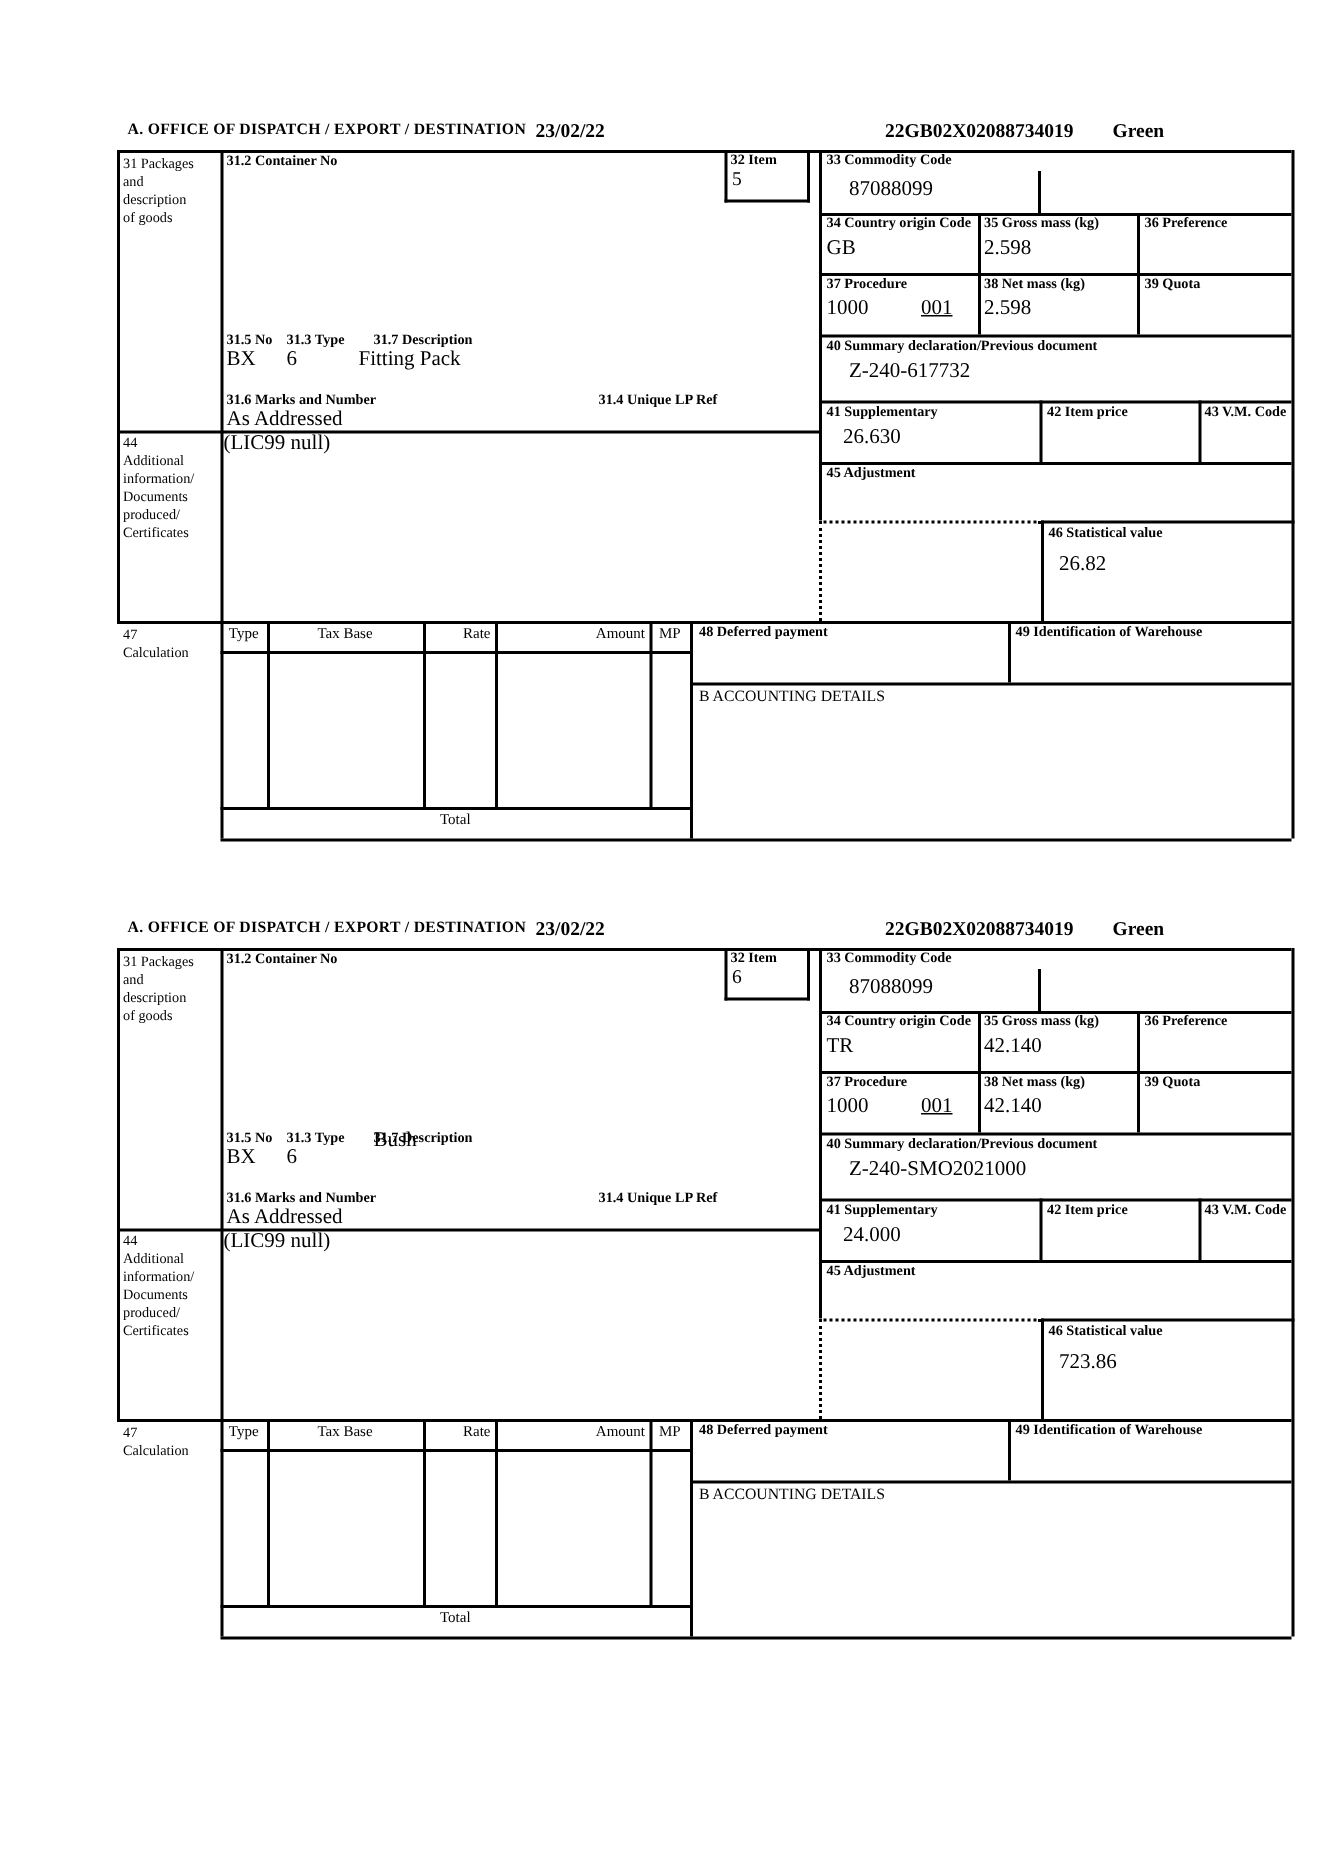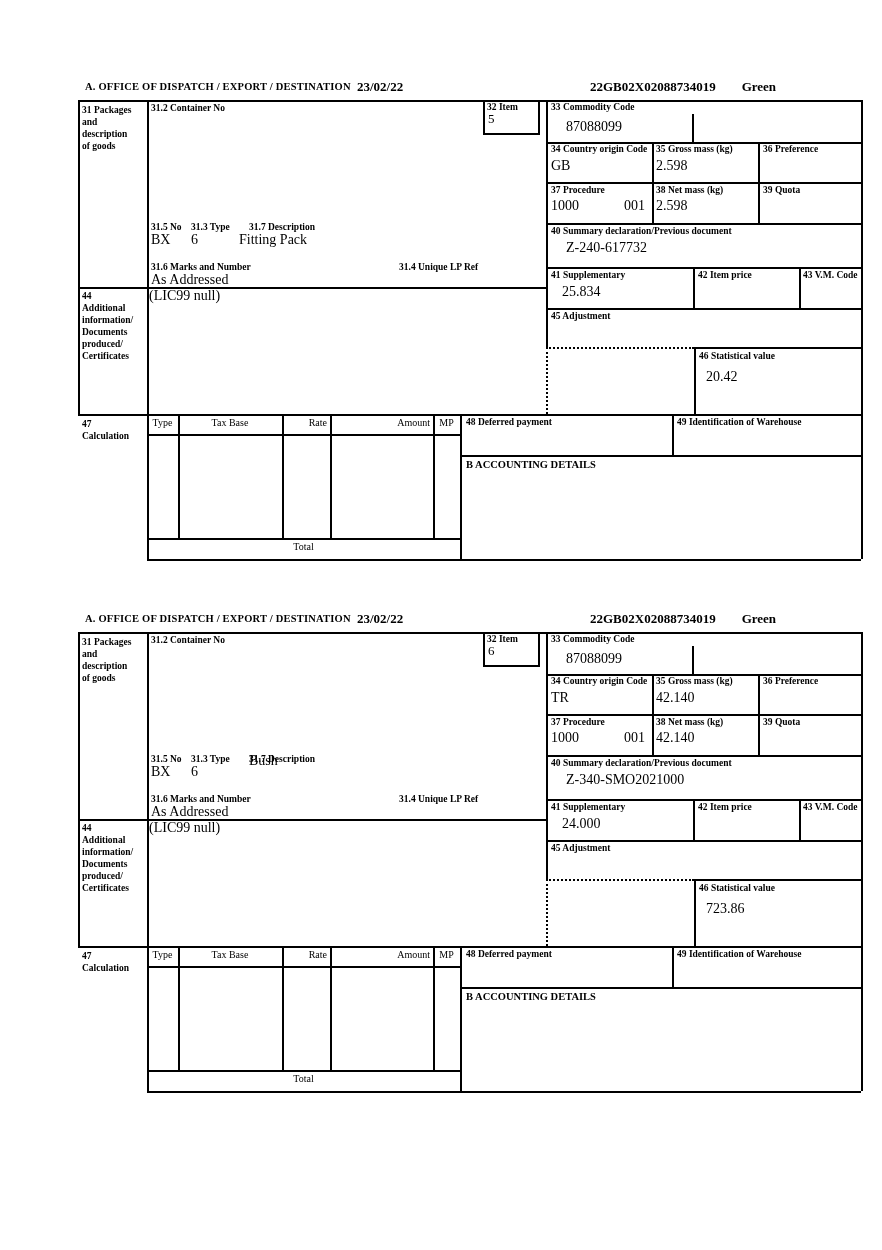--- a/index.html
+++ b/index.html
@@ -12,30 +12,30 @@
   
   .hl{position:absolute;height:0;border-top:2px solid #000;}
   .vl{position:absolute;width:0;border-left:2px solid #000;}
   .hd{position:absolute;height:0;border-top:2px dotted #000;}
   .vd{position:absolute;width:0;border-left:2px dotted #000;}
   .ibox{position:absolute;border:2px solid #000;border-top:none;}
   .b46{position:absolute;border-top:2px solid #000;border-left:2px solid #000;}
   
   .lb{position:absolute;font-weight:bold;font-size:9.5px;line-height:1.15;white-space:nowrap;}
   .vv{position:absolute;font-size:14px;line-height:1.1;white-space:nowrap;}
-  .stack{position:absolute;font-weight:bold;font-size:9.5px;line-height:12px;white-space:nowrap;}
+  .stack{position:absolute;font-weight:normal;font-size:9.5px;line-height:12px;white-space:nowrap;}
   .stack div{position:static;}
   .h-office{position:absolute;font-weight:bold;font-size:10.5px;letter-spacing:.2px;white-space:nowrap;}
   .h-big{position:absolute;font-weight:bold;font-size:13px;white-space:nowrap;}
   .route-gap{margin-left:26px;}
-  .proc2{margin-left:45px;}
+  .proc2{margin-left:35px;text-decoration:underline;}
   .th{position:absolute;font-weight:normal;font-size:10px;white-space:nowrap;}
   .tc{text-align:center;}
   .tr{text-align:right;padding-right:3px;box-sizing:border-box;}
-  .big-lb{position:absolute;font-weight:bold;font-size:10.5px;white-space:nowrap;}
+  .big-lb{position:absolute;font-weight:normal;font-size:10.5px;white-space:nowrap;}
 </style>
 </head>
 <body>
 
   <div class="sec" style="top: 78px;">
 
     <span class="h-office" style="left:85px;top:3px">A.  OFFICE OF DISPATCH / EXPORT / DESTINATION</span>
     <span class="h-big" style="left:357px;top:1px">23/02/22</span>
     <span class="h-big" style="left:590px;top:1px"><span>22GB02X02088734019</span><span class="route-gap">Green</span></span>
 
@@ -106,28 +106,28 @@
     <span class="lb" style="left:551px;top:107px">37 Procedure</span>
     <span class="vv" style="left:551px;top:120px"><span>1000</span><span class="proc2">001</span></span>
     <span class="lb" style="left:656px;top:107px">38 Net mass (kg)</span>
     <span class="vv" style="left:656px;top:120px">2.598</span>
     <span class="lb" style="left:763px;top:107px">39 Quota</span>
 
     <span class="lb" style="left:551px;top:148px">40 Summary declaration/Previous document</span>
     <span class="vv" style="left:566px;top:162px">Z-240-617732</span>
 
     <span class="lb" style="left:551px;top:192px">41 Supplementary</span>
-    <span class="vv" style="left:562px;top:206px">25.834</span>
+    <span class="vv" style="left:562px;top:206px">26.630</span>
     <span class="lb" style="left:698px;top:192px">42 Item price</span>
     <span class="lb" style="left:803px;top:192px">43 V.M. Code</span>
 
     <span class="lb" style="left:551px;top:233px">45 Adjustment</span>
 
     <span class="lb" style="left:699px;top:273px">46 Statistical value</span>
-    <span class="vv" style="left:706px;top:291px">20.42</span>
+    <span class="vv" style="left:706px;top:291px">26.82</span>
 
     <div class="hl" style="left:78px;top:336px;width:783px"></div>
     <div class="stack" style="left:82px;top:340px">
       <div>47</div>
       <div>Calculation</div>
     </div>
 
     <div class="vl" style="left:147px;top:336px;height:145px"></div>
     <div class="vl" style="left:460px;top:336px;height:145px"></div>
     <div class="vl" style="left:178px;top:336px;height:124px"></div>
@@ -223,21 +223,21 @@
     <span class="vv" style="left:656px;top:80px">42.140</span>
     <span class="lb" style="left:763px;top:66px">36 Preference</span>
 
     <span class="lb" style="left:551px;top:107px">37 Procedure</span>
     <span class="vv" style="left:551px;top:120px"><span>1000</span><span class="proc2">001</span></span>
     <span class="lb" style="left:656px;top:107px">38 Net mass (kg)</span>
     <span class="vv" style="left:656px;top:120px">42.140</span>
     <span class="lb" style="left:763px;top:107px">39 Quota</span>
 
     <span class="lb" style="left:551px;top:148px">40 Summary declaration/Previous document</span>
-    <span class="vv" style="left:566px;top:162px">Z-340-SMO2021000</span>
+    <span class="vv" style="left:566px;top:162px">Z-240-SMO2021000</span>
 
     <span class="lb" style="left:551px;top:192px">41 Supplementary</span>
     <span class="vv" style="left:562px;top:206px">24.000</span>
     <span class="lb" style="left:698px;top:192px">42 Item price</span>
     <span class="lb" style="left:803px;top:192px">43 V.M. Code</span>
 
     <span class="lb" style="left:551px;top:233px">45 Adjustment</span>
 
     <span class="lb" style="left:699px;top:273px">46 Statistical value</span>
     <span class="vv" style="left:706px;top:291px">723.86</span>

